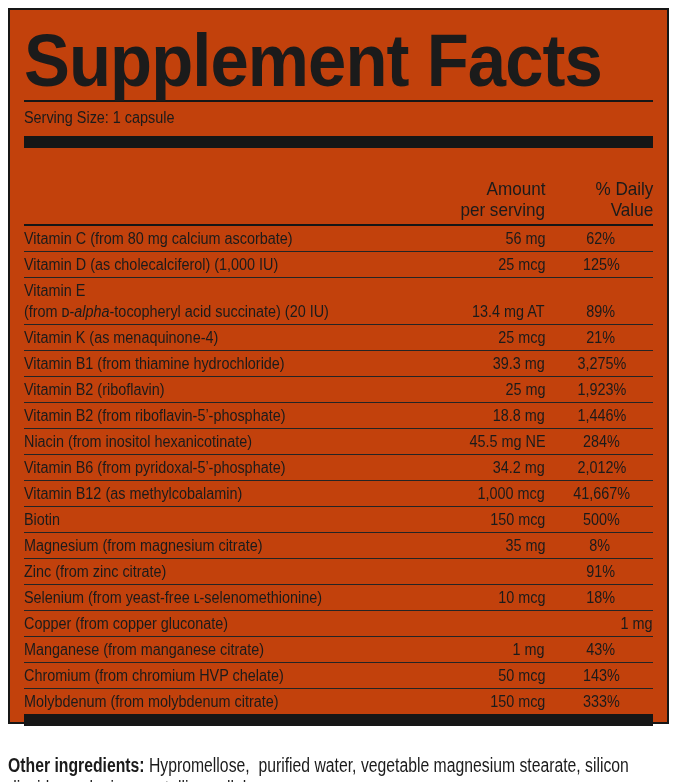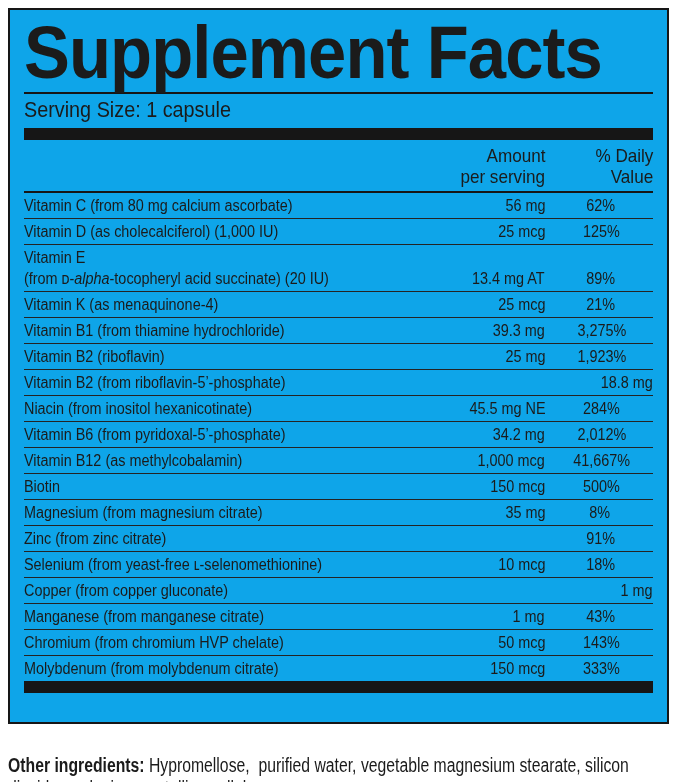--- a/index.html
+++ b/index.html
@@ -3,47 +3,47 @@
 <meta charset="utf-8">
 <style>
   html,body{margin:0;padding:0;background:#ffffff;}
   body{
     width:679px;height:782px;overflow:hidden;position:relative;
     font-family:"Liberation Sans","DejaVu Sans",sans-serif;color:#1b1b1b;
     -webkit-font-smoothing:antialiased;
   }
   .label-box{
     position:absolute;left:8px;top:8px;width:661px;height:716px;
-    box-sizing:border-box;border:2px solid #161616;background:#0ea5e9;
-    padding:0 14px;
+    box-sizing:border-box;border:2px solid #161616;background:#c2410c;
+    padding:8px 14px;
   }
   
   .cnd{display:inline-block;transform:scaleX(0.9);white-space:nowrap;}
   .cnd.left{transform-origin:0 50%;}
   .cnd.right{transform-origin:100% 50%;}
   .it{font-style:italic;}
 
   .title-wrap{border-bottom:2px solid #161616;padding:6px 0 2px;}
   .title{
     font-size:74px;font-weight:700;line-height:74px;letter-spacing:-1px;
     transform:scaleX(0.93);transform-origin:0 60%;white-space:nowrap;
   }
-  .serving{font-size:22px;line-height:26px;padding:3px 0 4px;}
+  .serving{font-size:16px;line-height:26px;padding:3px 0 4px;}
   .thick-bar{height:12px;background:#161616;}
   .thick-bar.top{margin:1px 0 0;}
   .thick-bar.bottom{margin:0 0 0;}
 
   .facts-header{
     display:flex;align-items:flex-end;
     font-size:19px;line-height:21px;
     padding:5px 0 4px;border-bottom:2px solid #161616;
   }
   .facts-header .hname{flex:1;}
   .hcol{text-align:right;}
-  .hcol.amt{width:150px;}
+  .hcol.amt{width:150px;margin-top:25px;}
   .hcol.dv{width:108px;}
 
   .rows{}
   .row{
     display:flex;align-items:flex-end;
     font-size:16px;line-height:21px;
     padding:2px 0 2px;border-bottom:1.5px solid #242424;
   }
   .row:last-child{border-bottom:none;}
   .cell.name{flex:1;min-width:0;overflow:visible;}
@@ -135,20 +135,21 @@
     </div>
     <div class="cell amt"><span class="cnd right amt-val">25 mg</span></div>
     <div class="cell dv"><span class="cnd right dv-val">1,923%</span></div>
   </div>
 
   <div class="row">
     <div class="cell name">
       <div><span class="cnd left name-line1">Vitamin B2 (from riboflavin-5’-phosphate)</span></div>
     </div>
     <div class="cell amt"><span class="cnd right amt-val">18.8 mg</span></div>
+    <div class="cell dv"><span class="cnd right dv-val">1,446%</span></div>
   </div>
 
   <div class="row">
     <div class="cell name">
       <div><span class="cnd left name-line1">Niacin (from inositol hexanicotinate)</span></div>
     </div>
     <div class="cell amt"><span class="cnd right amt-val">45.5 mg NE</span></div>
     <div class="cell dv"><span class="cnd right dv-val">284%</span></div>
   </div>
 

